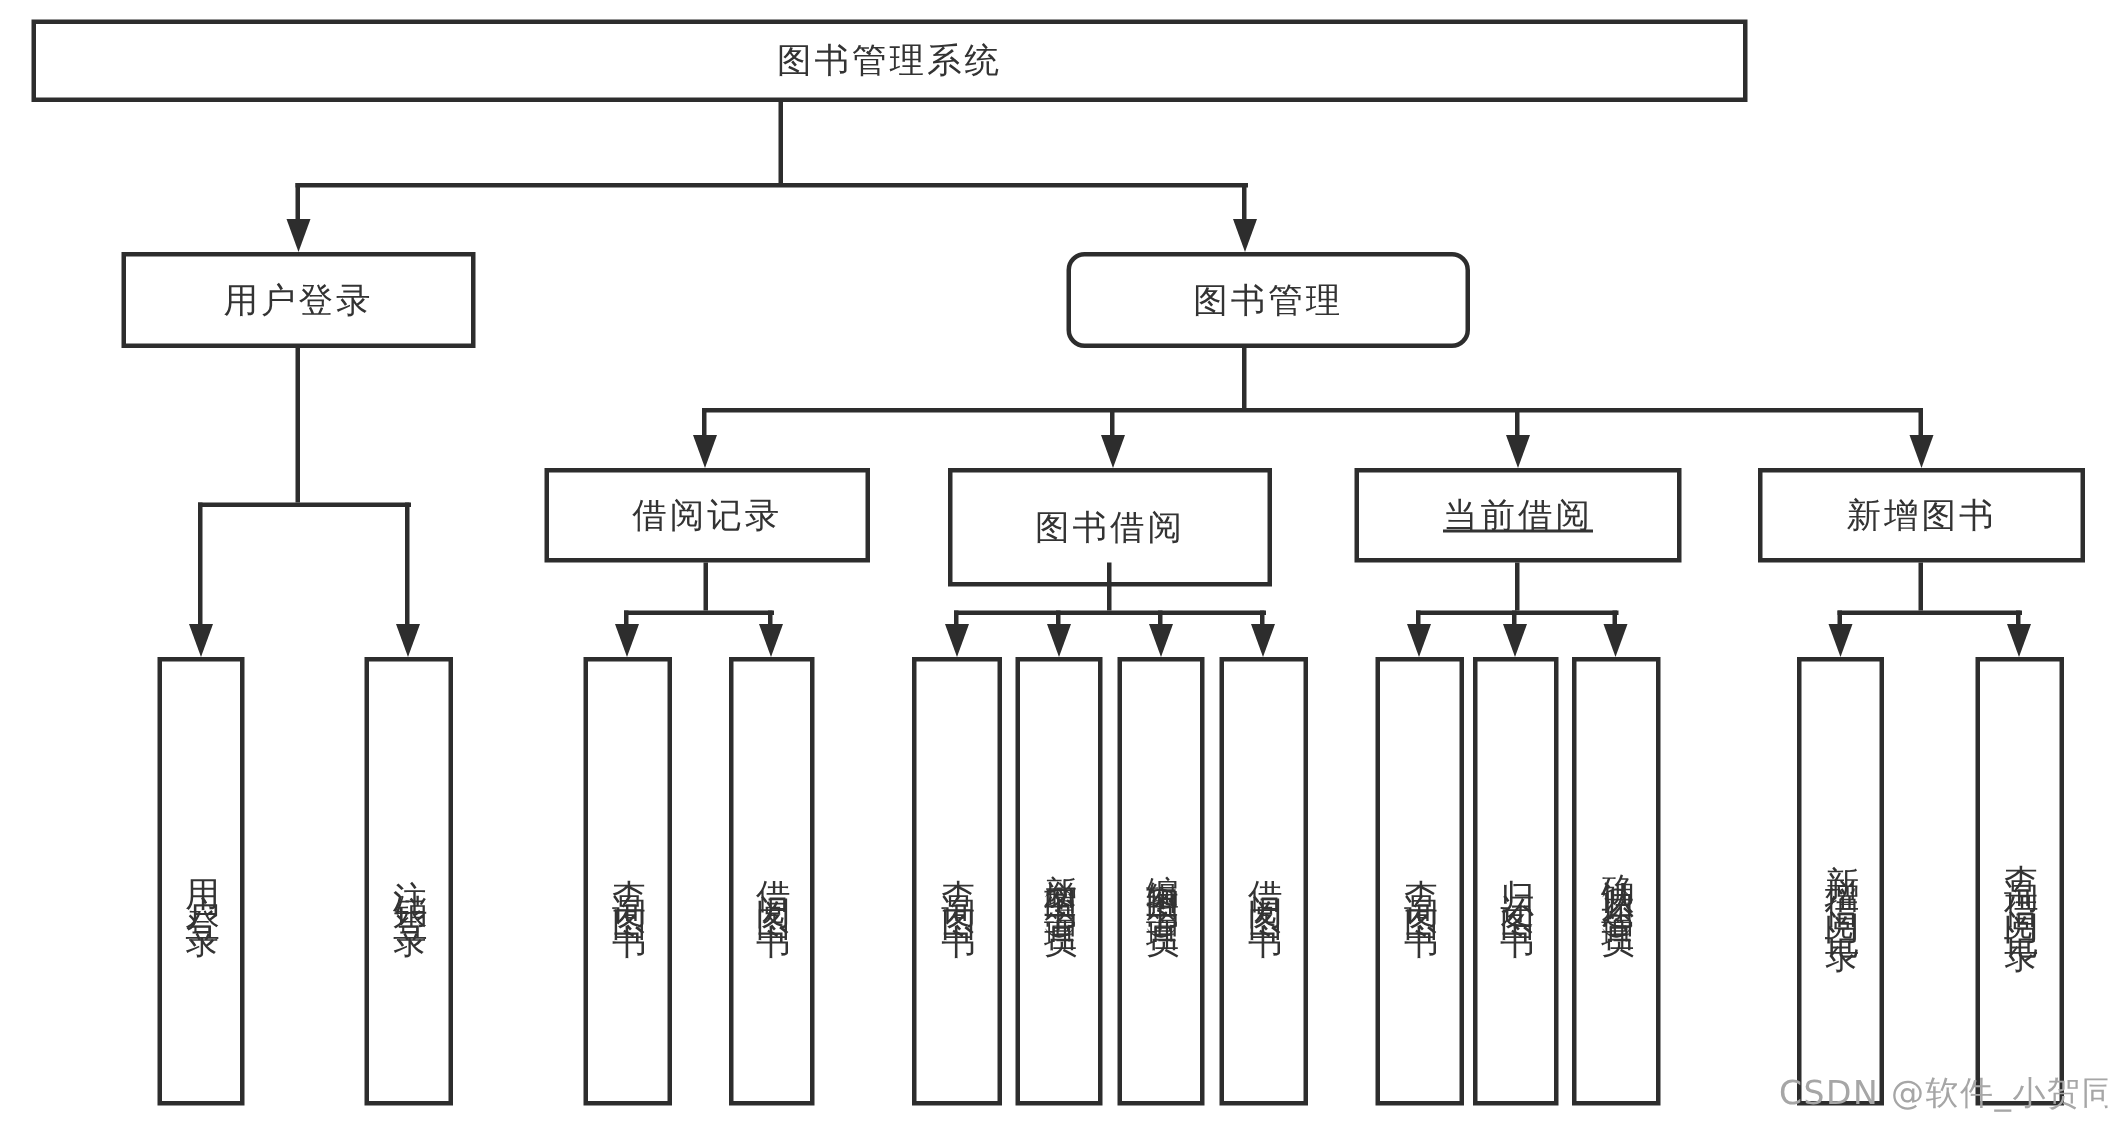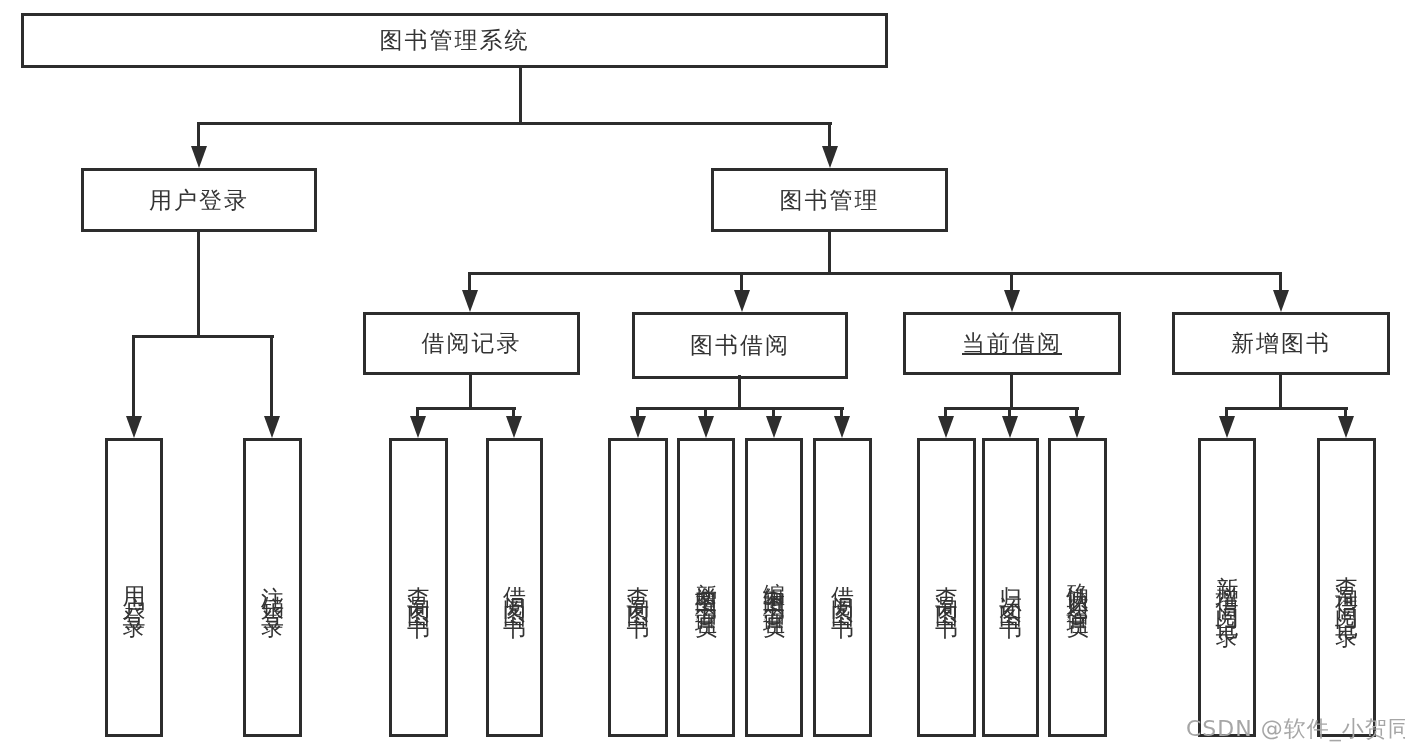--- a/index.html
+++ b/index.html
@@ -51,52 +51,52 @@
     position:absolute;left:1186px;top:714px;
     font-size:22px;color:var(--wm);
     letter-spacing:1px;white-space:nowrap;z-index:10;
   }
 </style>
 </head>
 <body>
 
 <div class="stage">
 
-  <div class="box" style="left:21px;top:13px;width:867px;height:55px;">
+  <div class="box" style="left:21px;top:13px;width:1144px;height:55px;">
     <span>图书管理系统</span>
   </div>
 
   <div class="vline" style="left:519px;top:68px;height:54px;"></div>
   <div class="hline" style="left:197px;top:122px;width:635px;"></div>
   <div class="arrow" style="left:191px;top:122px;height:46px;"></div>
   <div class="arrow" style="left:822px;top:122px;height:46px;"></div>
 
   <div class="box" style="left:81px;top:168px;width:236px;height:64px;">
     <span>用户登录</span>
   </div>
-  <div class="box" style="left:711px;top:168px;width:237px;height:64px;">
+  <div class="box" style="left:711px;top:168px;width:269px;height:64px;border-radius:12px;">
     <span>图书管理</span>
   </div>
 
   <div class="vline" style="left:197px;top:232px;height:103px;"></div>
   <div class="hline" style="left:132px;top:335px;width:142px;"></div>
   <div class="arrow" style="left:126px;top:335px;height:103px;"></div>
   <div class="arrow" style="left:264px;top:335px;height:103px;"></div>
 
   <div class="vline" style="left:828px;top:232px;height:40px;"></div>
   <div class="hline" style="left:468px;top:272px;width:814px;"></div>
   <div class="arrow" style="left:462px;top:272px;height:40px;"></div>
   <div class="arrow" style="left:734px;top:272px;height:40px;"></div>
   <div class="arrow" style="left:1004px;top:272px;height:40px;"></div>
   <div class="arrow" style="left:1273px;top:272px;height:40px;"></div>
 
   <div class="box" style="left:363px;top:312px;width:217px;height:63px;">
     <span>借阅记录</span>
   </div>
-  <div class="box" style="left:632px;top:312px;width:216px;height:67px;">
+  <div class="box" style="left:632px;top:312px;width:216px;height:79px;">
     <span>图书借阅</span>
   </div>
   <div class="box" style="left:903px;top:312px;width:218px;height:63px;text-decoration:underline;">
     <span>当前借阅</span>
   </div>
   <div class="box" style="left:1172px;top:312px;width:218px;height:63px;">
     <span>新增图书</span>
   </div>
 
   <div class="vline" style="left:469px;top:375px;height:32px;"></div>

